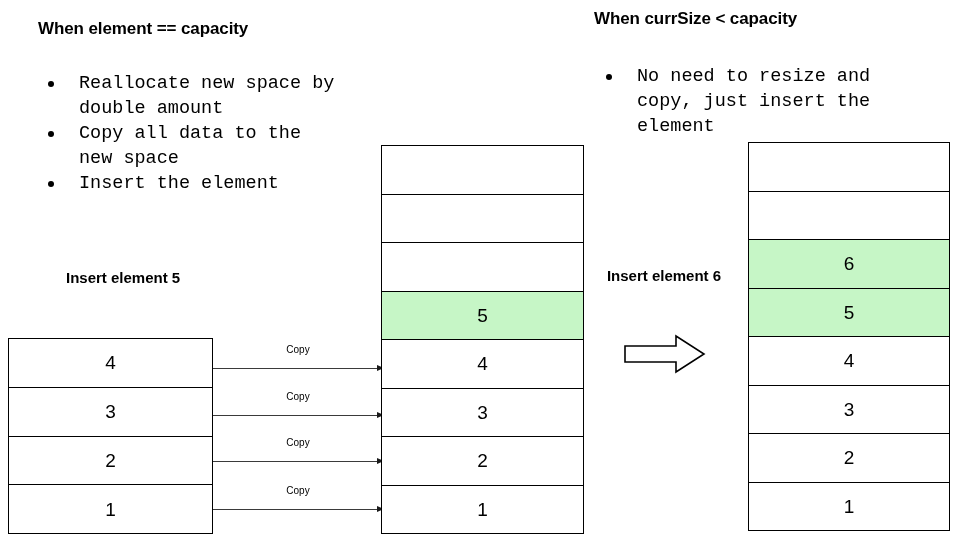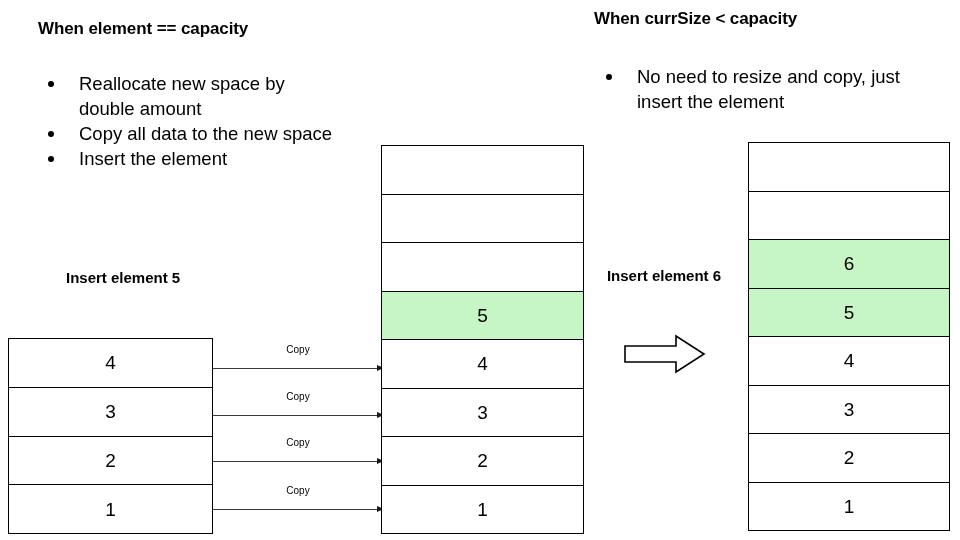--- a/index.html
+++ b/index.html
@@ -38,20 +38,21 @@
     list-style: none;
     margin: 0;
     padding: 0;
   }
   .bullet-item {
     position: relative;
     padding-left: 37px;
     font-size: 18.5px;
     line-height: 25px;
     color: #000000;
+    font-family: Liberation Mono, monospace;
   }
   .bullet-item .dot {
     position: absolute;
     left: 6px;
     top: 10px;
     width: 6px;
     height: 6px;
     border-radius: 50%;
     background: #000000;
   }

